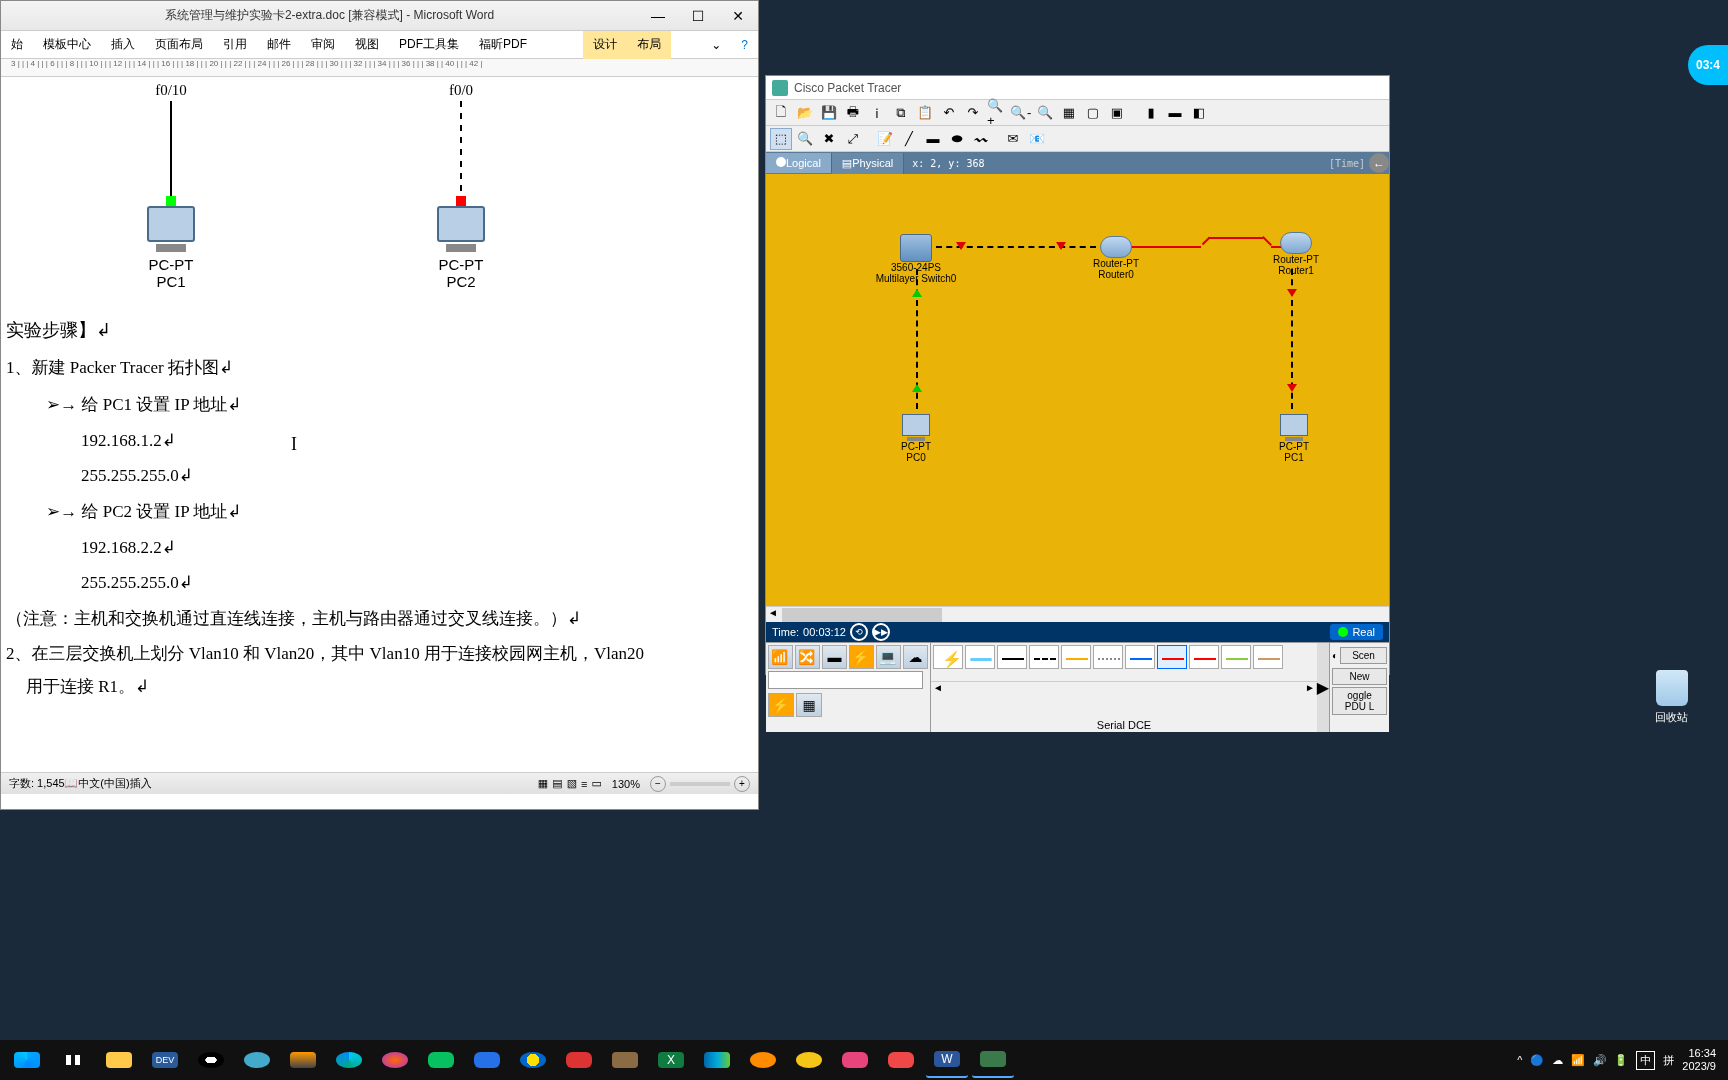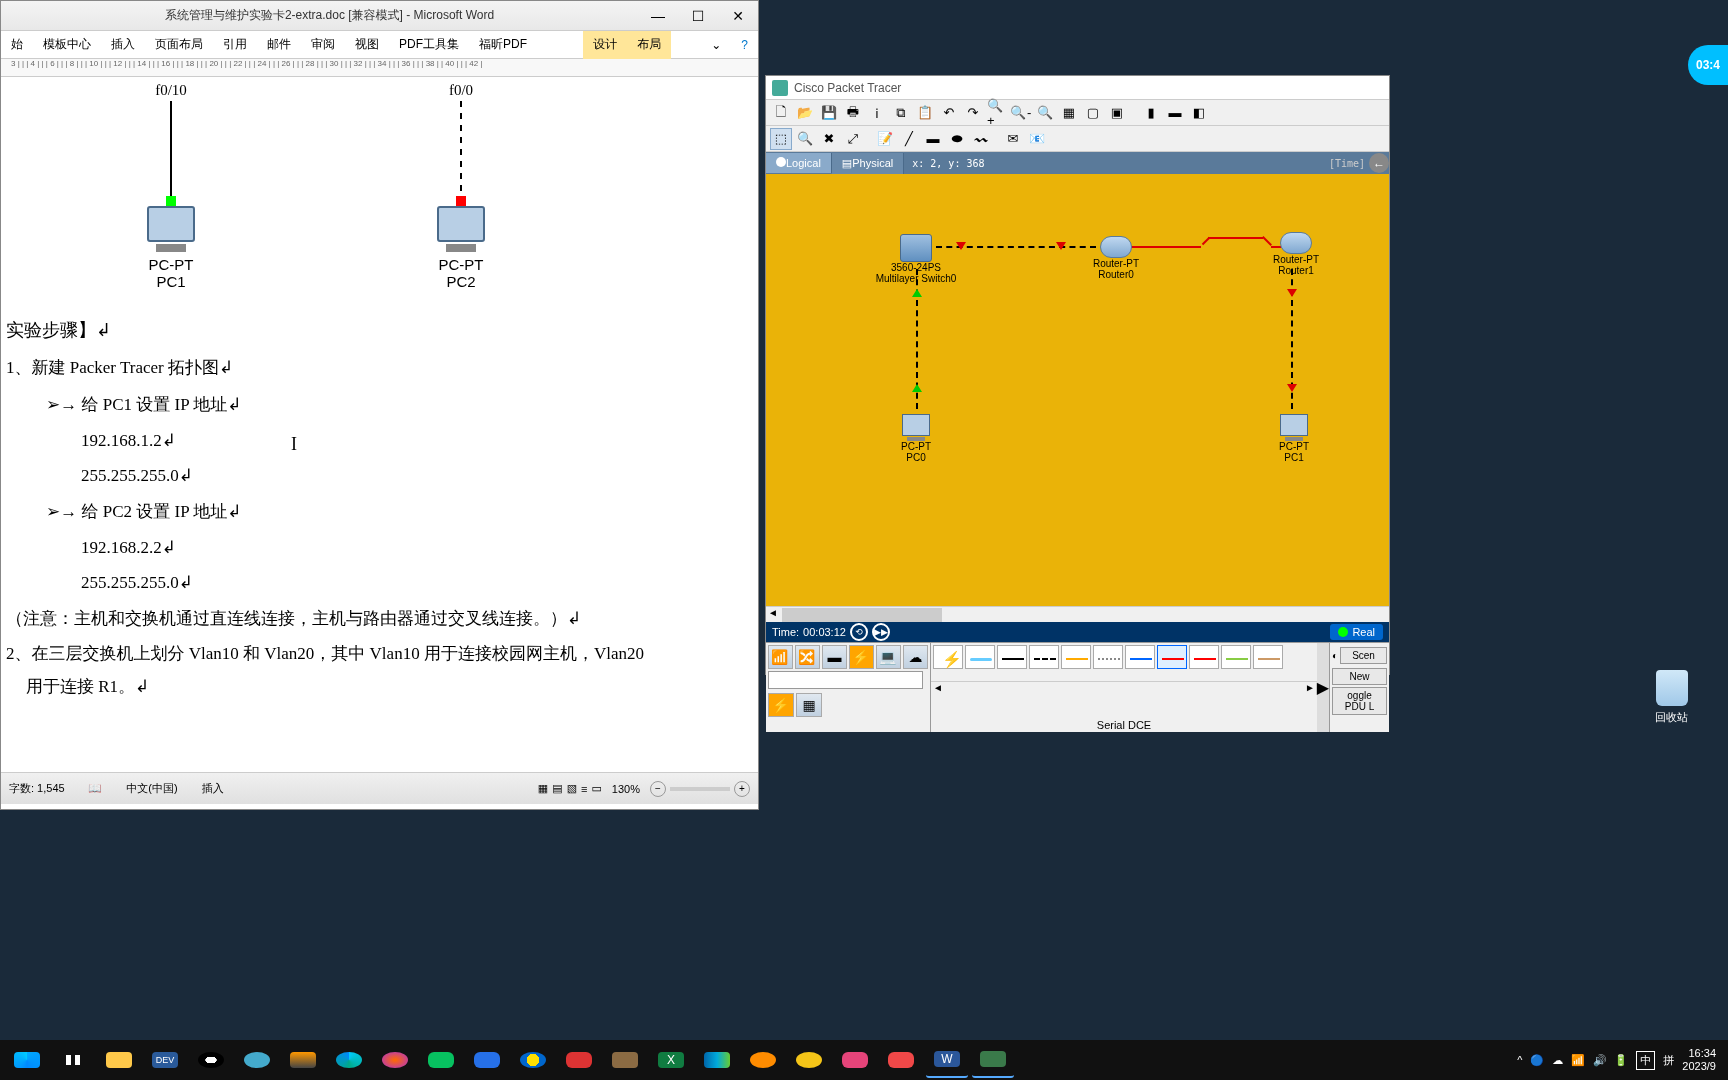--- a/index.html
+++ b/index.html
@@ -10,21 +10,21 @@
 .word-titlebar { height: 30px; background: linear-gradient(#f4f4f4, #e8e8e8); display: flex; align-items: center; font-size: 12px; border-bottom: 1px solid #ccc; }
 .word-title { flex: 1; text-align: center; color: #333; }
 .word-controls { display: flex; }
 .word-ctrl { width: 40px; height: 28px; display: flex; align-items: center; justify-content: center; cursor: pointer; font-size: 14px; }
 .word-tabs { height: 28px; background: #fff; display: flex; align-items: center; font-size: 12px; border-bottom: 1px solid #ccc; position: relative; }
 .word-tab { padding: 0 10px; height: 28px; display: flex; align-items: center; cursor: pointer; }
 .word-tab.context2 { background: #ffe699; }
 .word-ruler { height: 18px; background: #f8f8f8; border-bottom: 1px solid #ccc; font-size: 8px; color: #666; overflow: hidden; white-space: nowrap; padding-left: 10px; }
 .word-content { height: 695px; background: #fff; overflow-y: auto; padding: 5px 20px 5px 5px; position: relative; }
 .word-page { background: #fff; width: 680px; min-height: 680px; padding: 0 0 10px 0; }
-.word-statusbar { height: 32px; background: linear-gradient(#f0f0f0, #e0e0e0); border-top: 1px solid #ccc; display: flex; align-items: center; font-size: 11px; padding: 0 8px; gap: 24px; }
+.word-statusbar { height: 22px; background: linear-gradient(#f0f0f0, #e0e0e0); border-top: 1px solid #ccc; display: flex; align-items: center; font-size: 11px; padding: 0 8px; gap: 0; }
 .zoom-controls { margin-left: auto; display: flex; align-items: center; gap: 4px; }
 .zoom-btn { width: 16px; height: 16px; border: 1px solid #999; border-radius: 50%; display: flex; align-items: center; justify-content: center; font-size: 10px; cursor: pointer; }
 .pc-icon { display: inline-block; position: relative; }
 .pc-monitor { width: 48px; height: 36px; background: #b8cfe5; border: 2px solid #4a6a8a; border-radius: 3px; }
 .pc-base { width: 30px; height: 8px; background: #888; margin: 2px auto 0; }
 .pc-wire { width: 2px; height: 100px; background: #000; margin: 0 auto; }
 .pc-wire.dashed { background: repeating-linear-gradient(#000 0, #000 6px, transparent 6px, transparent 12px); height: 100px; }
 .led-green { width: 10px; height: 10px; background: #0f0; margin: -5px auto 0; }
 .led-red { width: 10px; height: 10px; background: #f00; margin: -5px auto 0; }
 .doc-section { font-size: 18px; margin: 14px 0; font-family: SimSun; }

